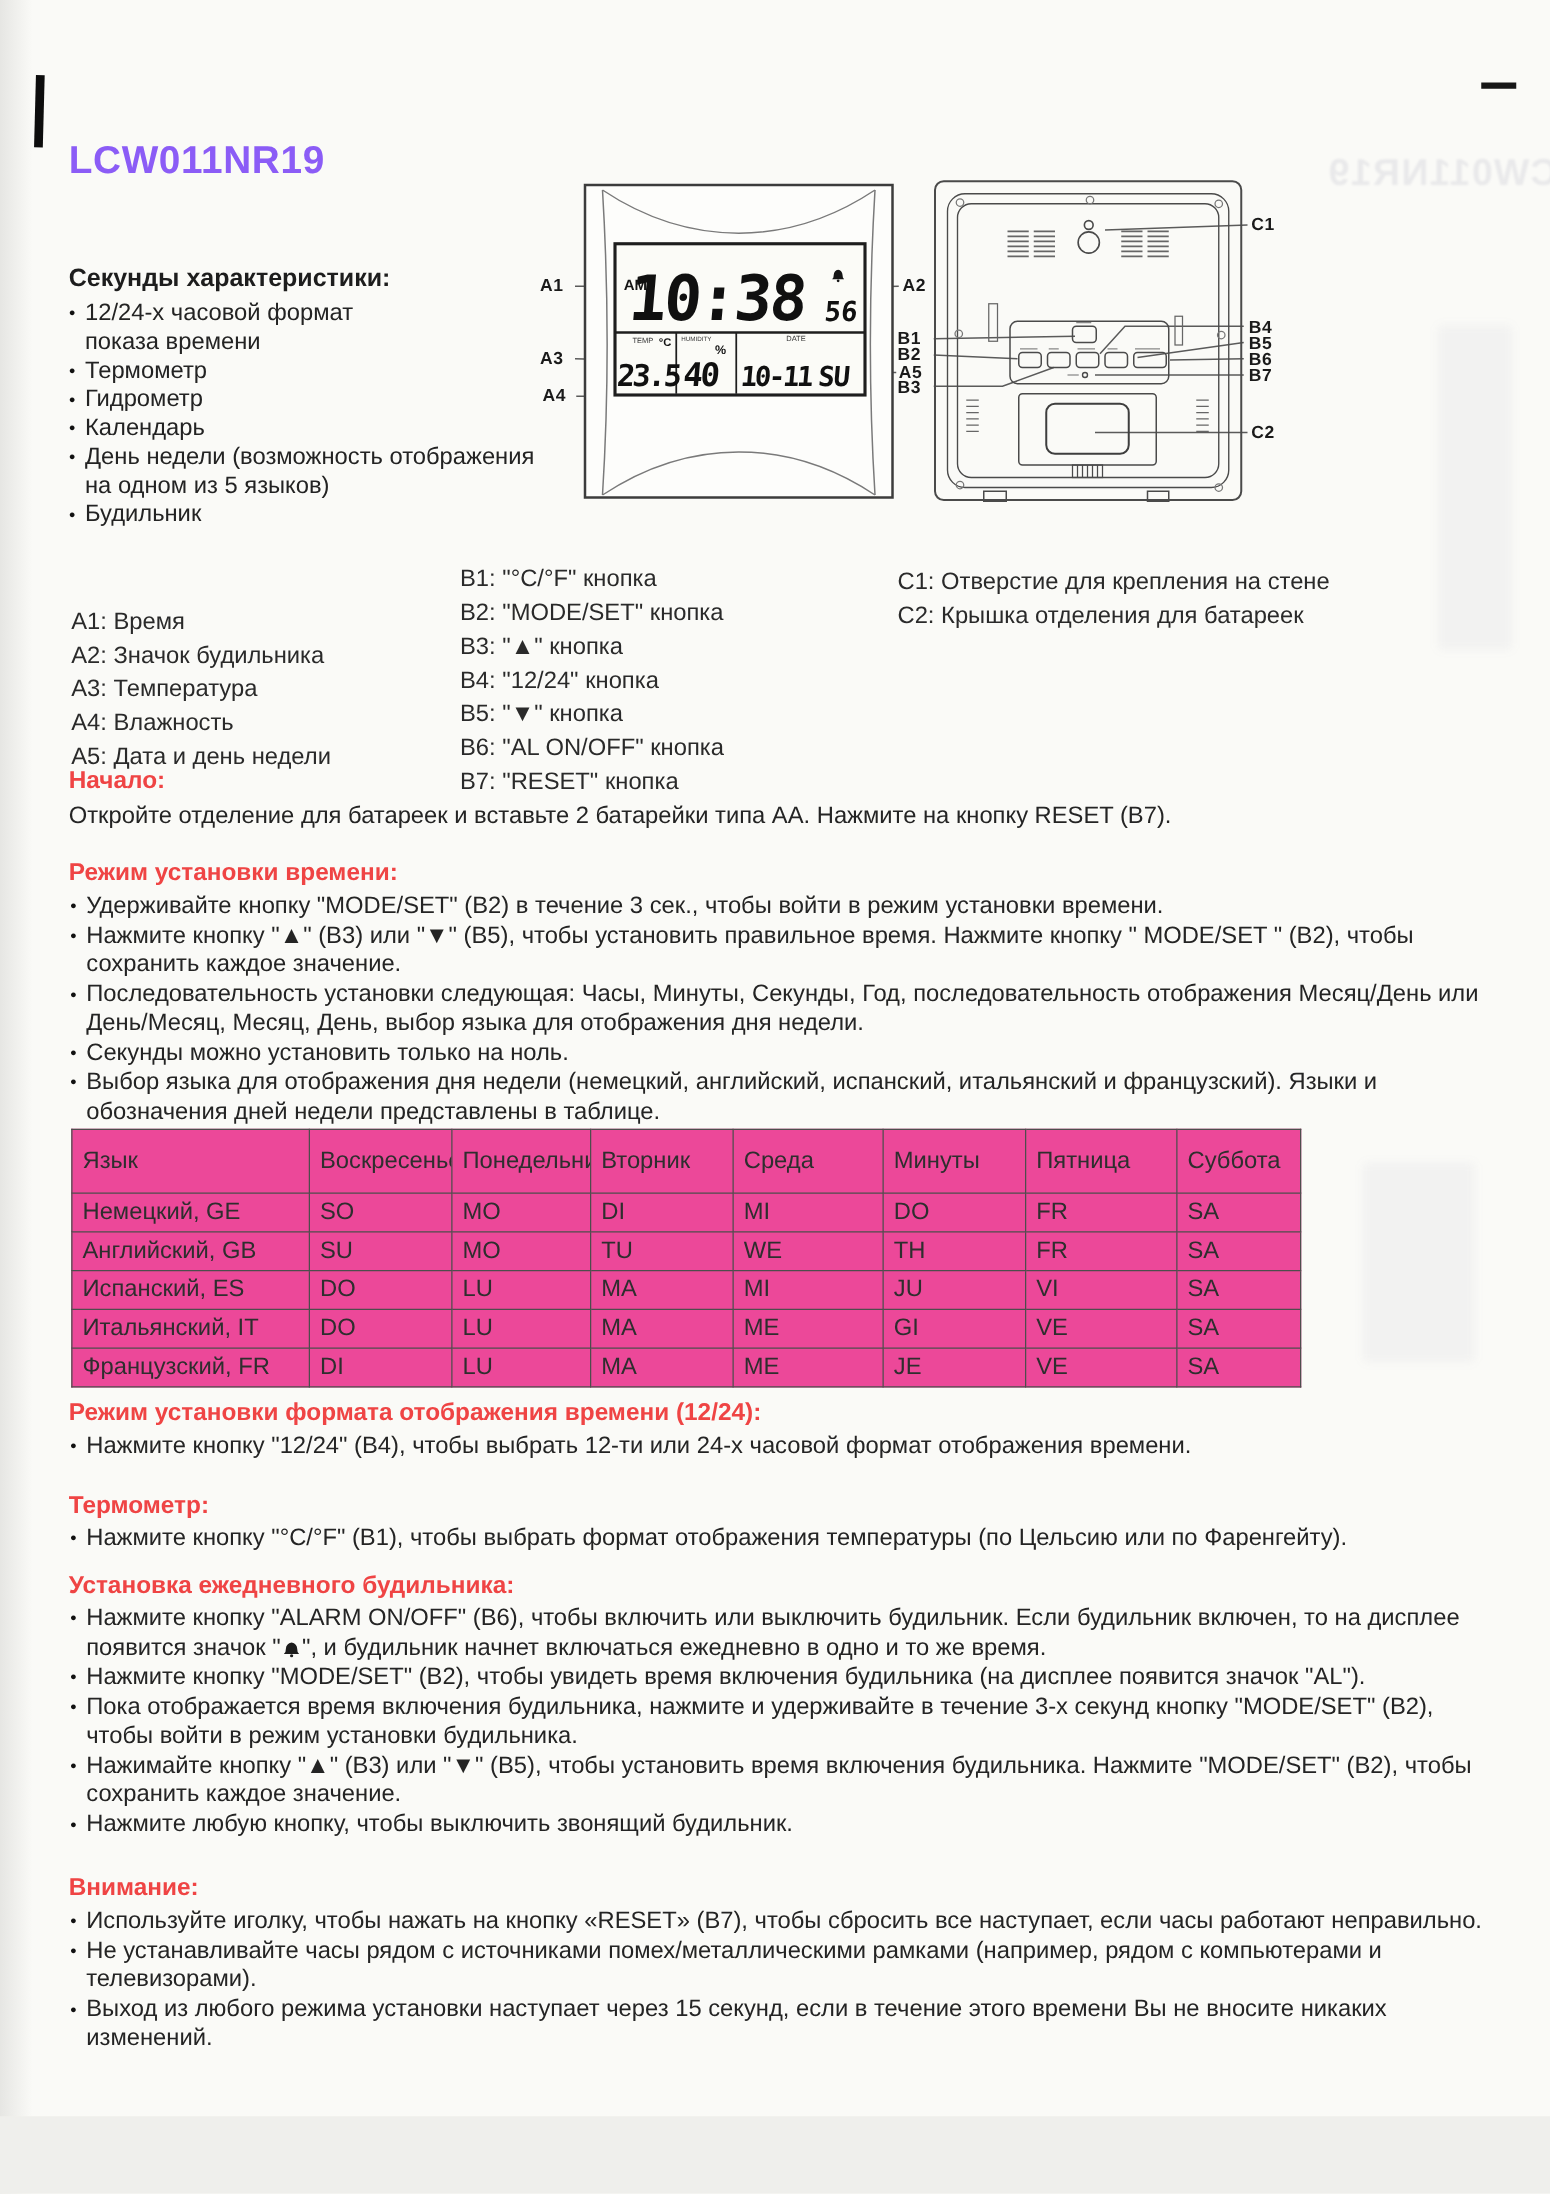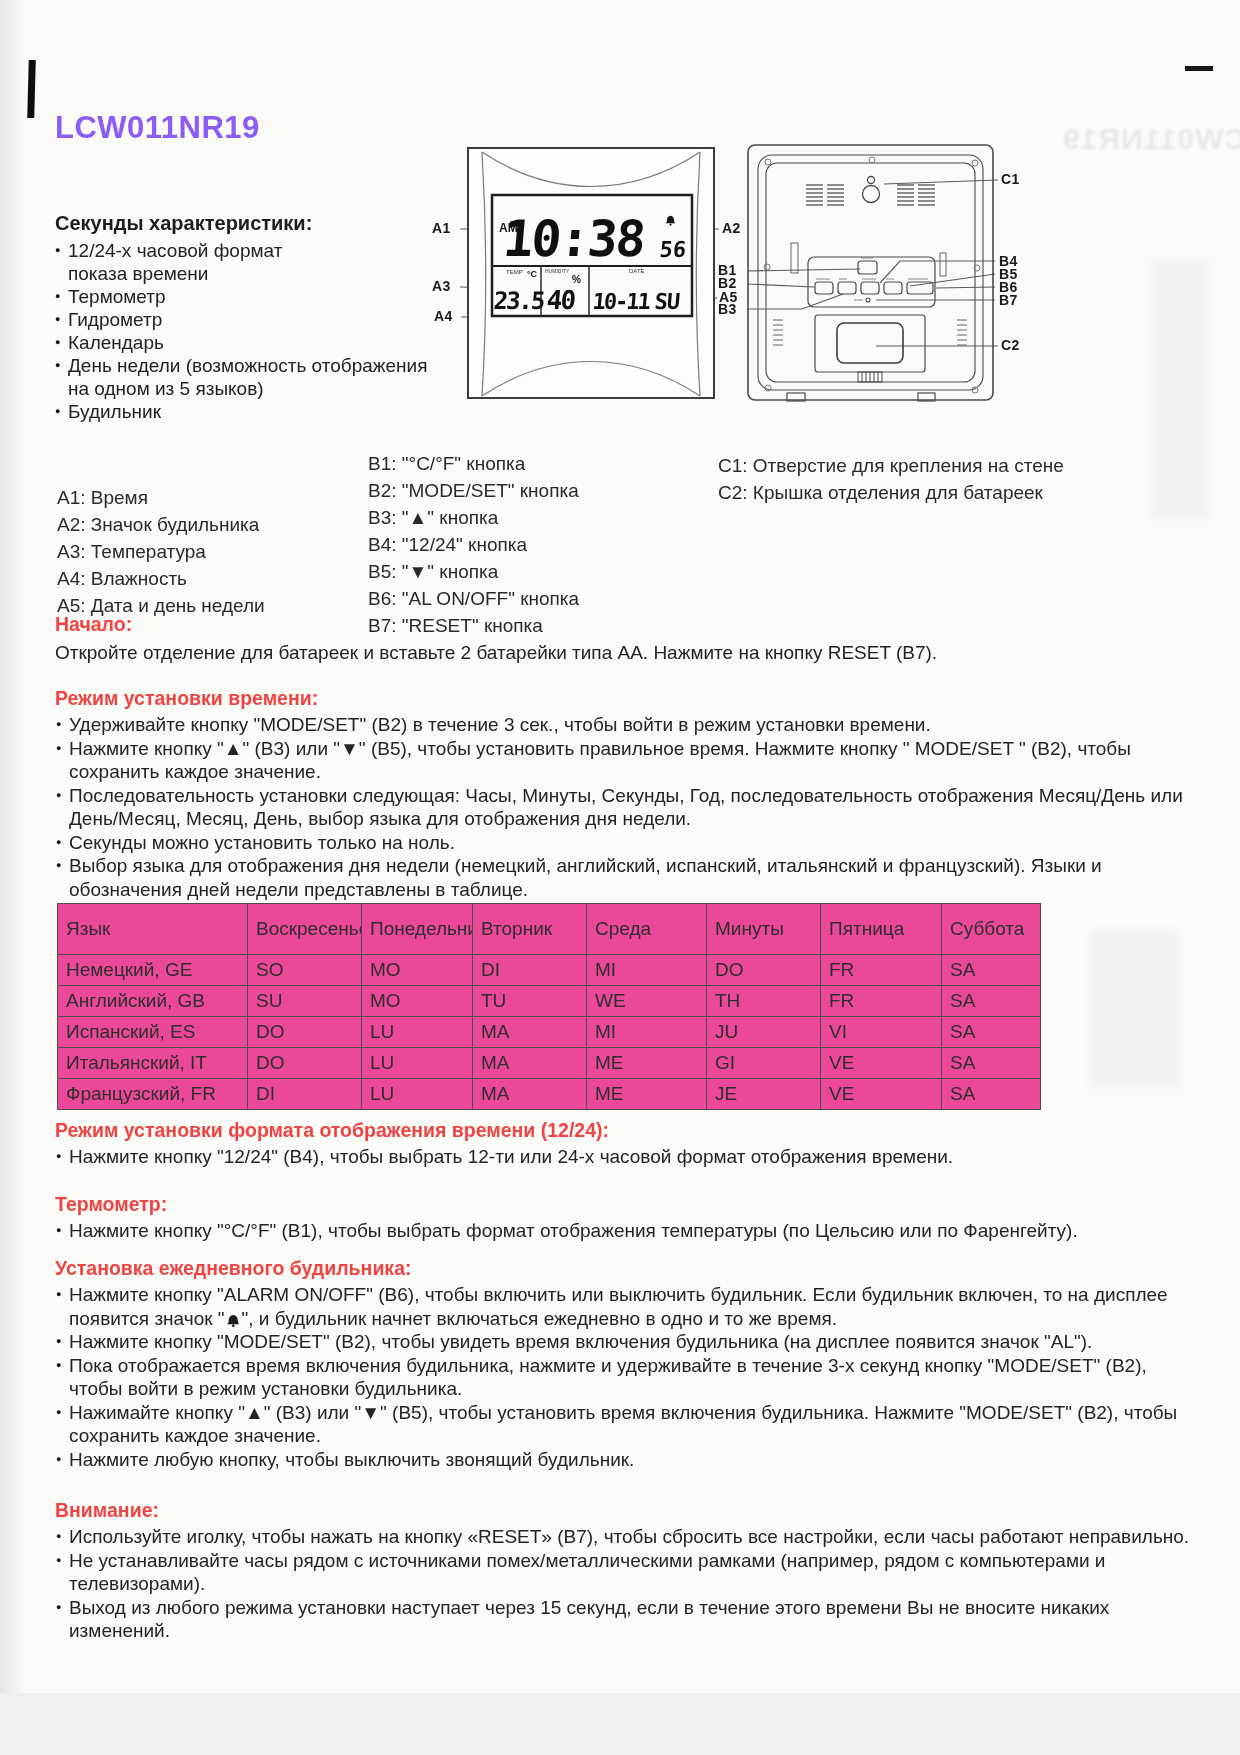--- a/index.html
+++ b/index.html
@@ -375,17 +375,17 @@
     <li>Пока отображается время включения будильника, нажмите и удерживайте в течение 3-х секунд кнопку "MODE/SET" (B2), чтобы войти в режим установки будильника.</li>
     <li>Нажимайте кнопку "▲" (B3) или "▼" (B5), чтобы установить время включения будильника. Нажмите "MODE/SET" (B2), чтобы сохранить каждое значение.</li>
     <li>Нажмите любую кнопку, чтобы выключить звонящий будильник.</li>
   </ul>
 </section>
 
 <section class="sec sec-att">
   <h2>Внимание:</h2>
   <ul>
 
-  <li>Используйте иголку, чтобы нажать на кнопку «RESET» (B7), чтобы сбросить все настройки, если часы работают неправильно.</li>
+  <li>Используйте иголку, чтобы нажать на кнопку «RESET» (B7), чтобы сбросить все наступает, если часы работают неправильно.</li>
       <li>Не устанавливайте часы рядом с источниками помех/металлическими рамками (например, рядом с компьютерами и телевизорами).</li>
       <li>Выход из любого режима установки наступает через 15 секунд, если в течение этого времени Вы не вносите никаких изменений.</li>
     </ul>
 </section>
 
 </body></html>

